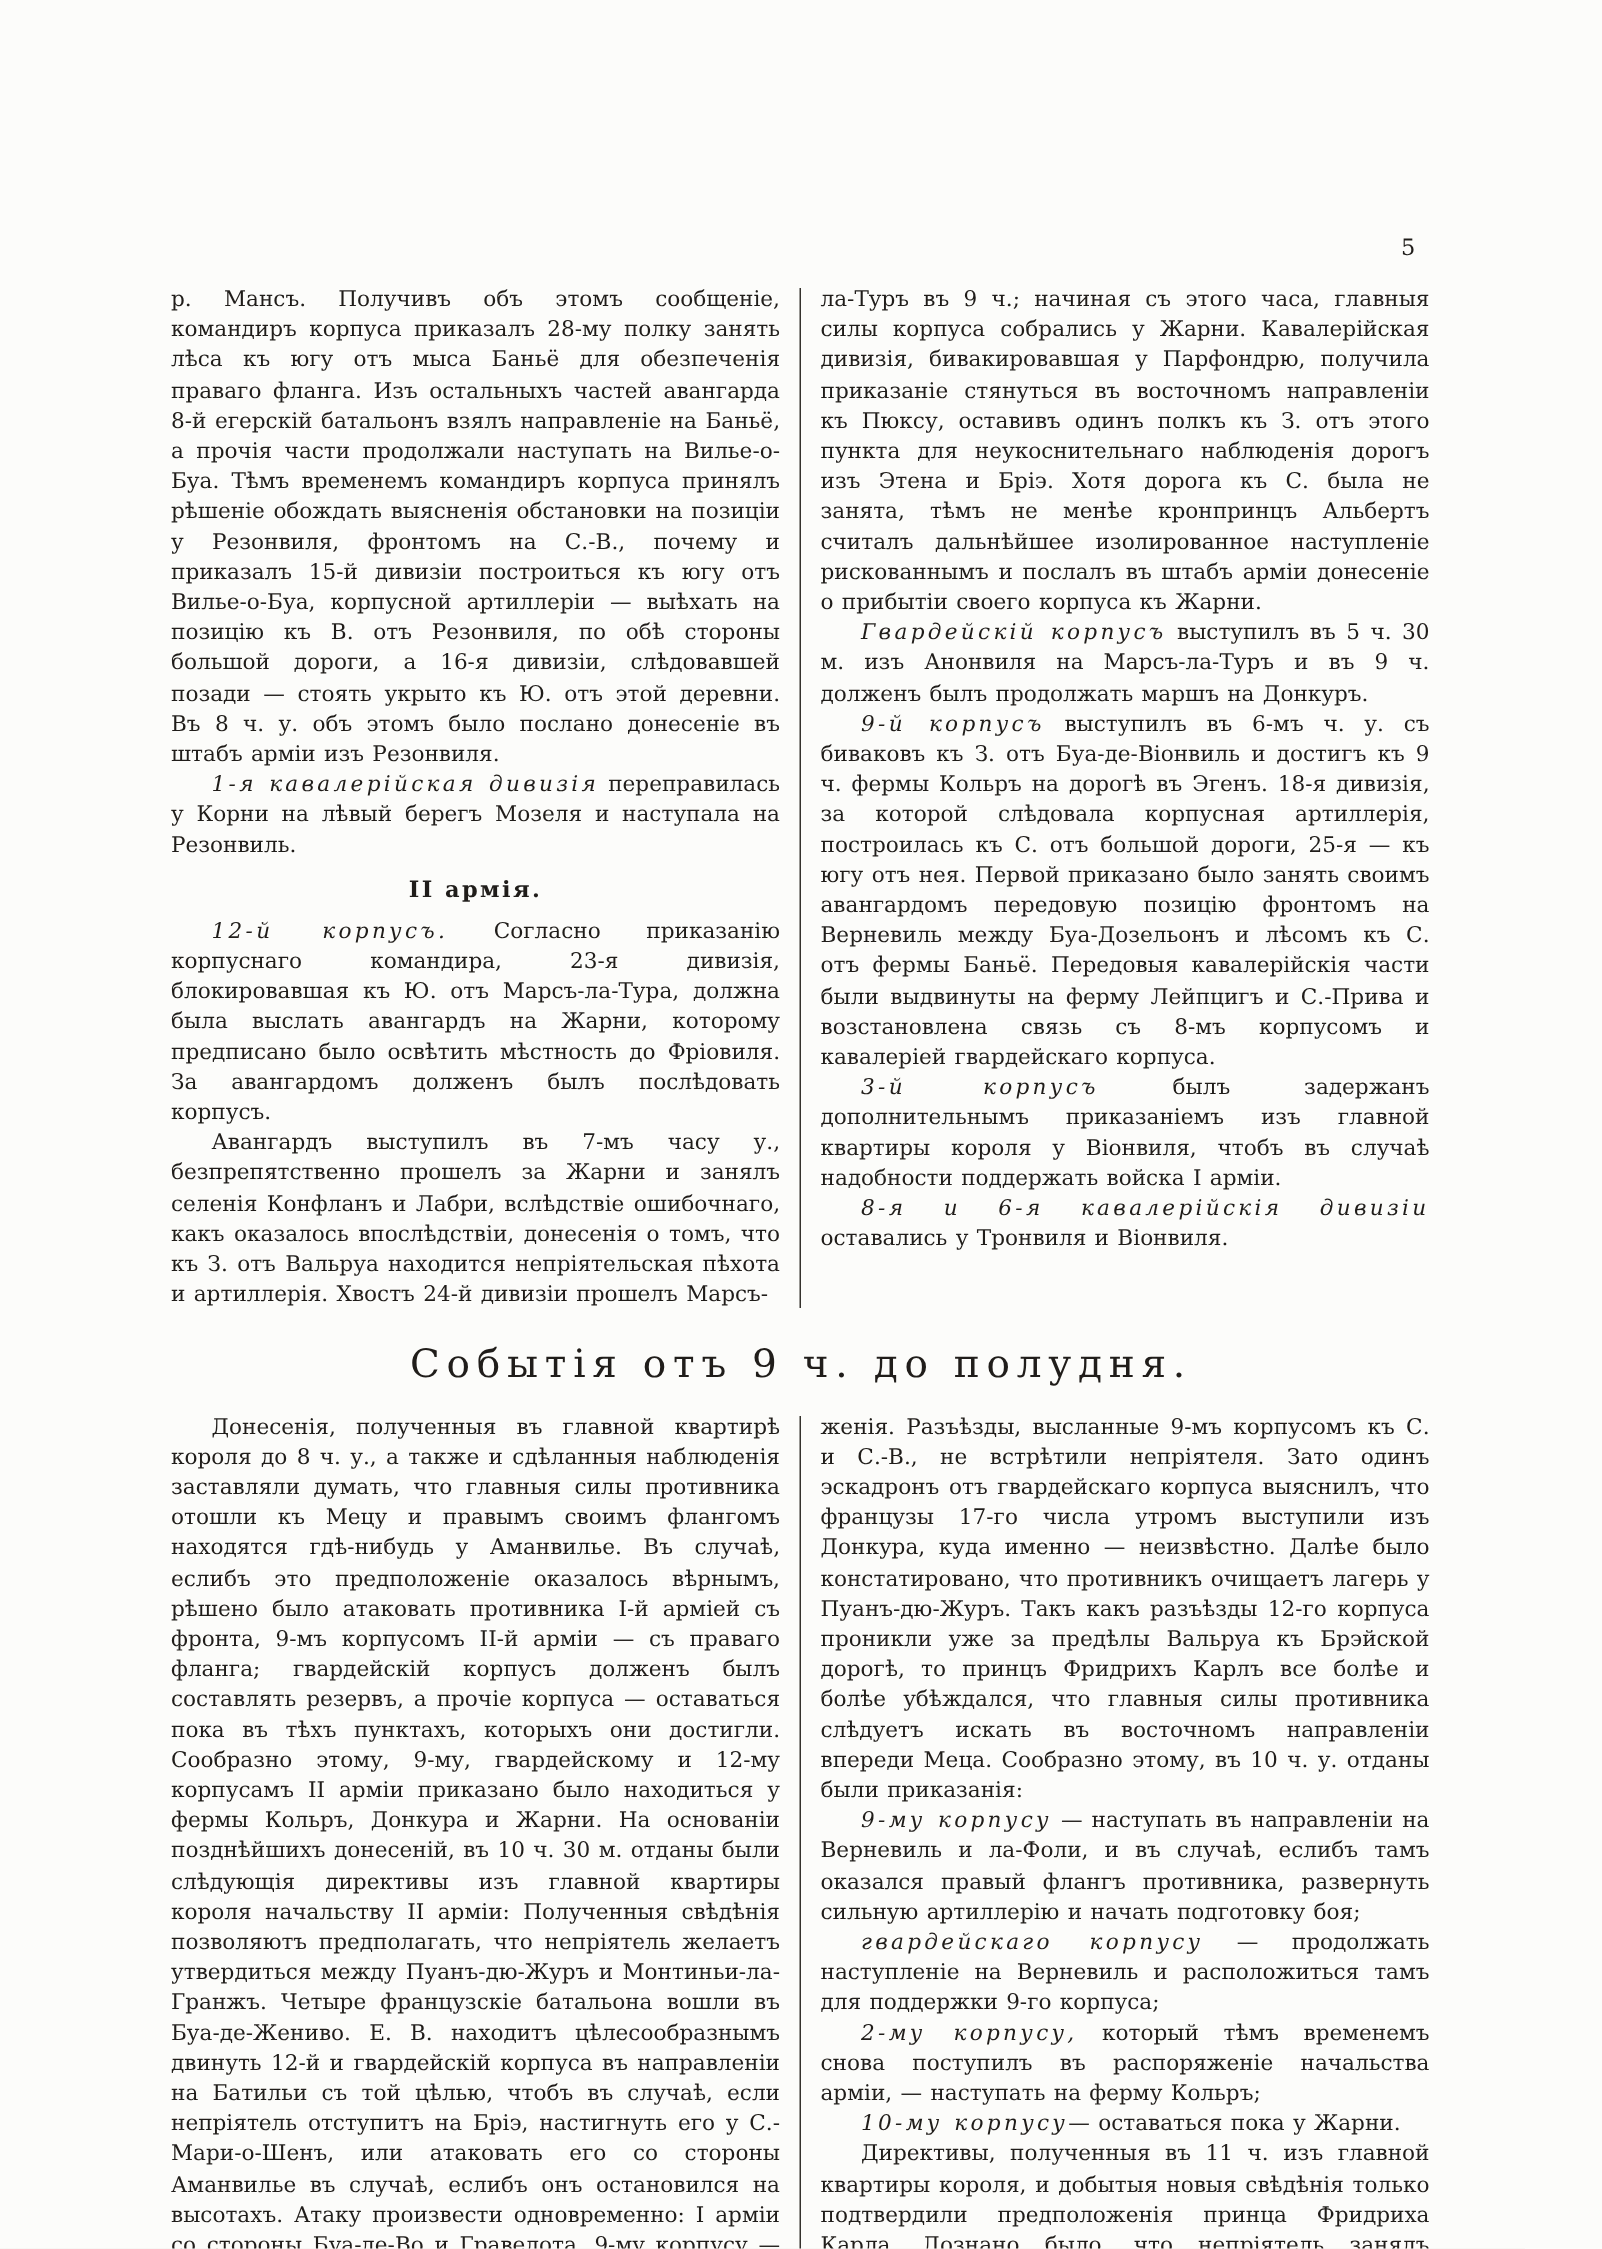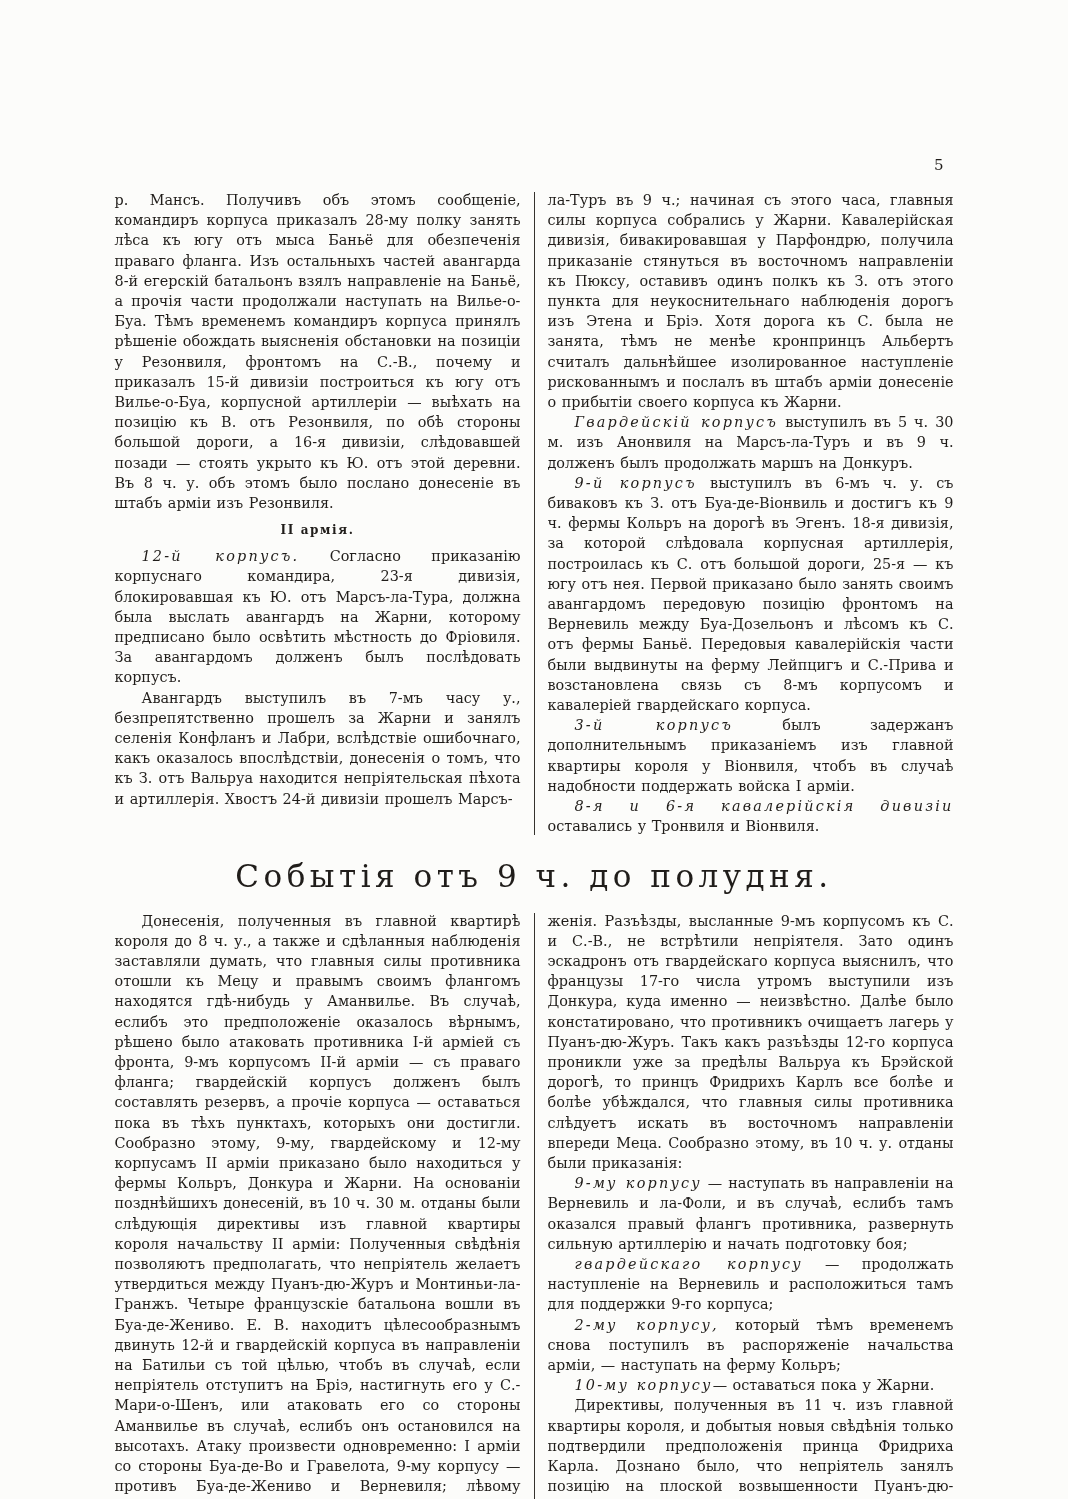--- a/index.html
+++ b/index.html
@@ -17,65 +17,66 @@
     position:absolute;
     top:156px;left:934px;
     font-size:15px;
     letter-spacing:0.5px;
   }
   .content{
     position:absolute;
     left:114px;top:190px;
     width:840px;
   }
-  .cols{display:flex;align-items:stretch;justify-content:center;}
+  .cols{display:flex;align-items:stretch;}
   .col{width:406px;}
   .rule{
     width:1px;
     background:#35322d;
     margin:2px 13px 2px 13px;
     align-self:stretch;
   }
   p{
     margin:0;
     text-align:justify;
     font-size:14.4px;
     line-height:20.2px;
     text-indent:27px;
     word-spacing:1px;
   }
   p.cont{text-indent:0;}
   .em{letter-spacing:2.2px;font-style:italic;}
   .subhead{
     text-align:center;
     font-weight:bold;
-    font-size:12px;
+    font-size:15px;
     letter-spacing:1.6px;
     margin:10px 0 9px 0;
   }
   .mainhead{
     text-align:center;
-    font-size:31px;
+    font-size:26px;
     letter-spacing:4.5px;
     margin:21px 0 17px 0;
     font-weight:normal;
   }
 </style>
 </head>
 <body>
 
 <div class="page">
 
   <div class="pageno">5</div>
 
   <div class="content">
 
     <div class="cols">
       <div class="col">
         <p class="cont"><span>р. Мансъ. Получивъ объ этомъ сообщеніе, командиръ корпуса приказалъ 28-му полку занять лѣса къ югу отъ мыса Баньё для обезпеченія праваго фланга. Изъ остальныхъ частей авангарда 8-й егерскій батальонъ взялъ направленіе на Баньё, а прочія части продолжали наступать на Вилье-о-Буа. Тѣмъ временемъ командиръ корпуса принялъ рѣшеніе обождать выясненія обстановки на позиціи у Резонвиля, фронтомъ на С.-В., почему и приказалъ 15-й дивизіи построиться къ югу отъ Вилье-о-Буа, корпусной артиллеріи — выѣхать на позицію къ В. отъ Резонвиля, по обѣ стороны большой дороги, а 16-я дивизіи, слѣдовавшей позади — стоять укрыто къ Ю. отъ этой деревни. Въ 8 ч. у. объ этомъ было послано донесеніе въ штабъ арміи изъ Резонвиля.</span></p>
+        <p><span class="em">1-я кавалерійская дивизія</span><span> переправилась у Корни на лѣвый берегъ Мозеля и наступала на Резонвиль.</span></p>
         <div class="subhead">II армія.</div>
         <p><span class="em">12-й корпусъ.</span><span> Согласно приказанію корпуснаго командира, 23-я дивизія, блокировавшая къ Ю. отъ Марсъ-ла-Тура, должна была выслать авангардъ на Жарни, которому предписано было освѣтить мѣстность до Фріовиля. За авангардомъ долженъ былъ послѣдовать корпусъ.</span></p>
         <p><span>Авангардъ выступилъ въ 7-мъ часу у., безпрепятственно прошелъ за Жарни и занялъ селенія Конфланъ и Лабри, вслѣдствіе ошибочнаго, какъ оказалось впослѣдствіи, донесенія о томъ, что къ З. отъ Вальруа находится непріятельская пѣхота и артиллерія. Хвостъ 24-й дивизіи прошелъ Марсъ-</span></p>
       </div>
       <div class="rule"></div>
       <div class="col">
         <p class="cont"><span>ла-Туръ въ 9 ч.; начиная съ этого часа, главныя силы корпуса собрались у Жарни. Кавалерійская дивизія, бивакировавшая у Парфондрю, получила приказаніе стянуться въ восточномъ направленіи къ Пюксу, оставивъ одинъ полкъ къ З. отъ этого пункта для неукоснительнаго наблюденія дорогъ изъ Этена и Бріэ. Хотя дорога къ С. была не занята, тѣмъ не менѣе кронпринцъ Альбертъ считалъ дальнѣйшее изолированное наступленіе рискованнымъ и послалъ въ штабъ арміи донесеніе о прибытіи своего корпуса къ Жарни.</span></p>
         <p><span class="em">Гвардейскій корпусъ</span><span> выступилъ въ 5 ч. 30 м. изъ Анонвиля на Марсъ-ла-Туръ и въ 9 ч. долженъ былъ продолжать маршъ на Донкуръ.</span></p>
         <p><span class="em">9-й корпусъ</span><span> выступилъ въ 6-мъ ч. у. съ биваковъ къ З. отъ Буа-де-Віонвиль и достигъ къ 9 ч. фермы Кольръ на дорогѣ въ Эгенъ. 18-я дивизія, за которой слѣдовала корпусная артиллерія, построилась къ С. отъ большой дороги, 25-я — къ югу отъ нея. Первой приказано было занять своимъ авангардомъ передовую позицію фронтомъ на Верневиль между Буа-Дозельонъ и лѣсомъ къ С. отъ фермы Баньё. Передовыя кавалерійскія части были выдвинуты на ферму Лейпцигъ и С.-Прива и возстановлена связь съ 8-мъ корпусомъ и кавалеріей гвардейскаго корпуса.</span></p>
         <p><span class="em">3-й корпусъ</span><span> былъ задержанъ дополнительнымъ приказаніемъ изъ главной квартиры короля у Віонвиля, чтобъ въ случаѣ надобности поддержать войска I арміи.</span></p>

